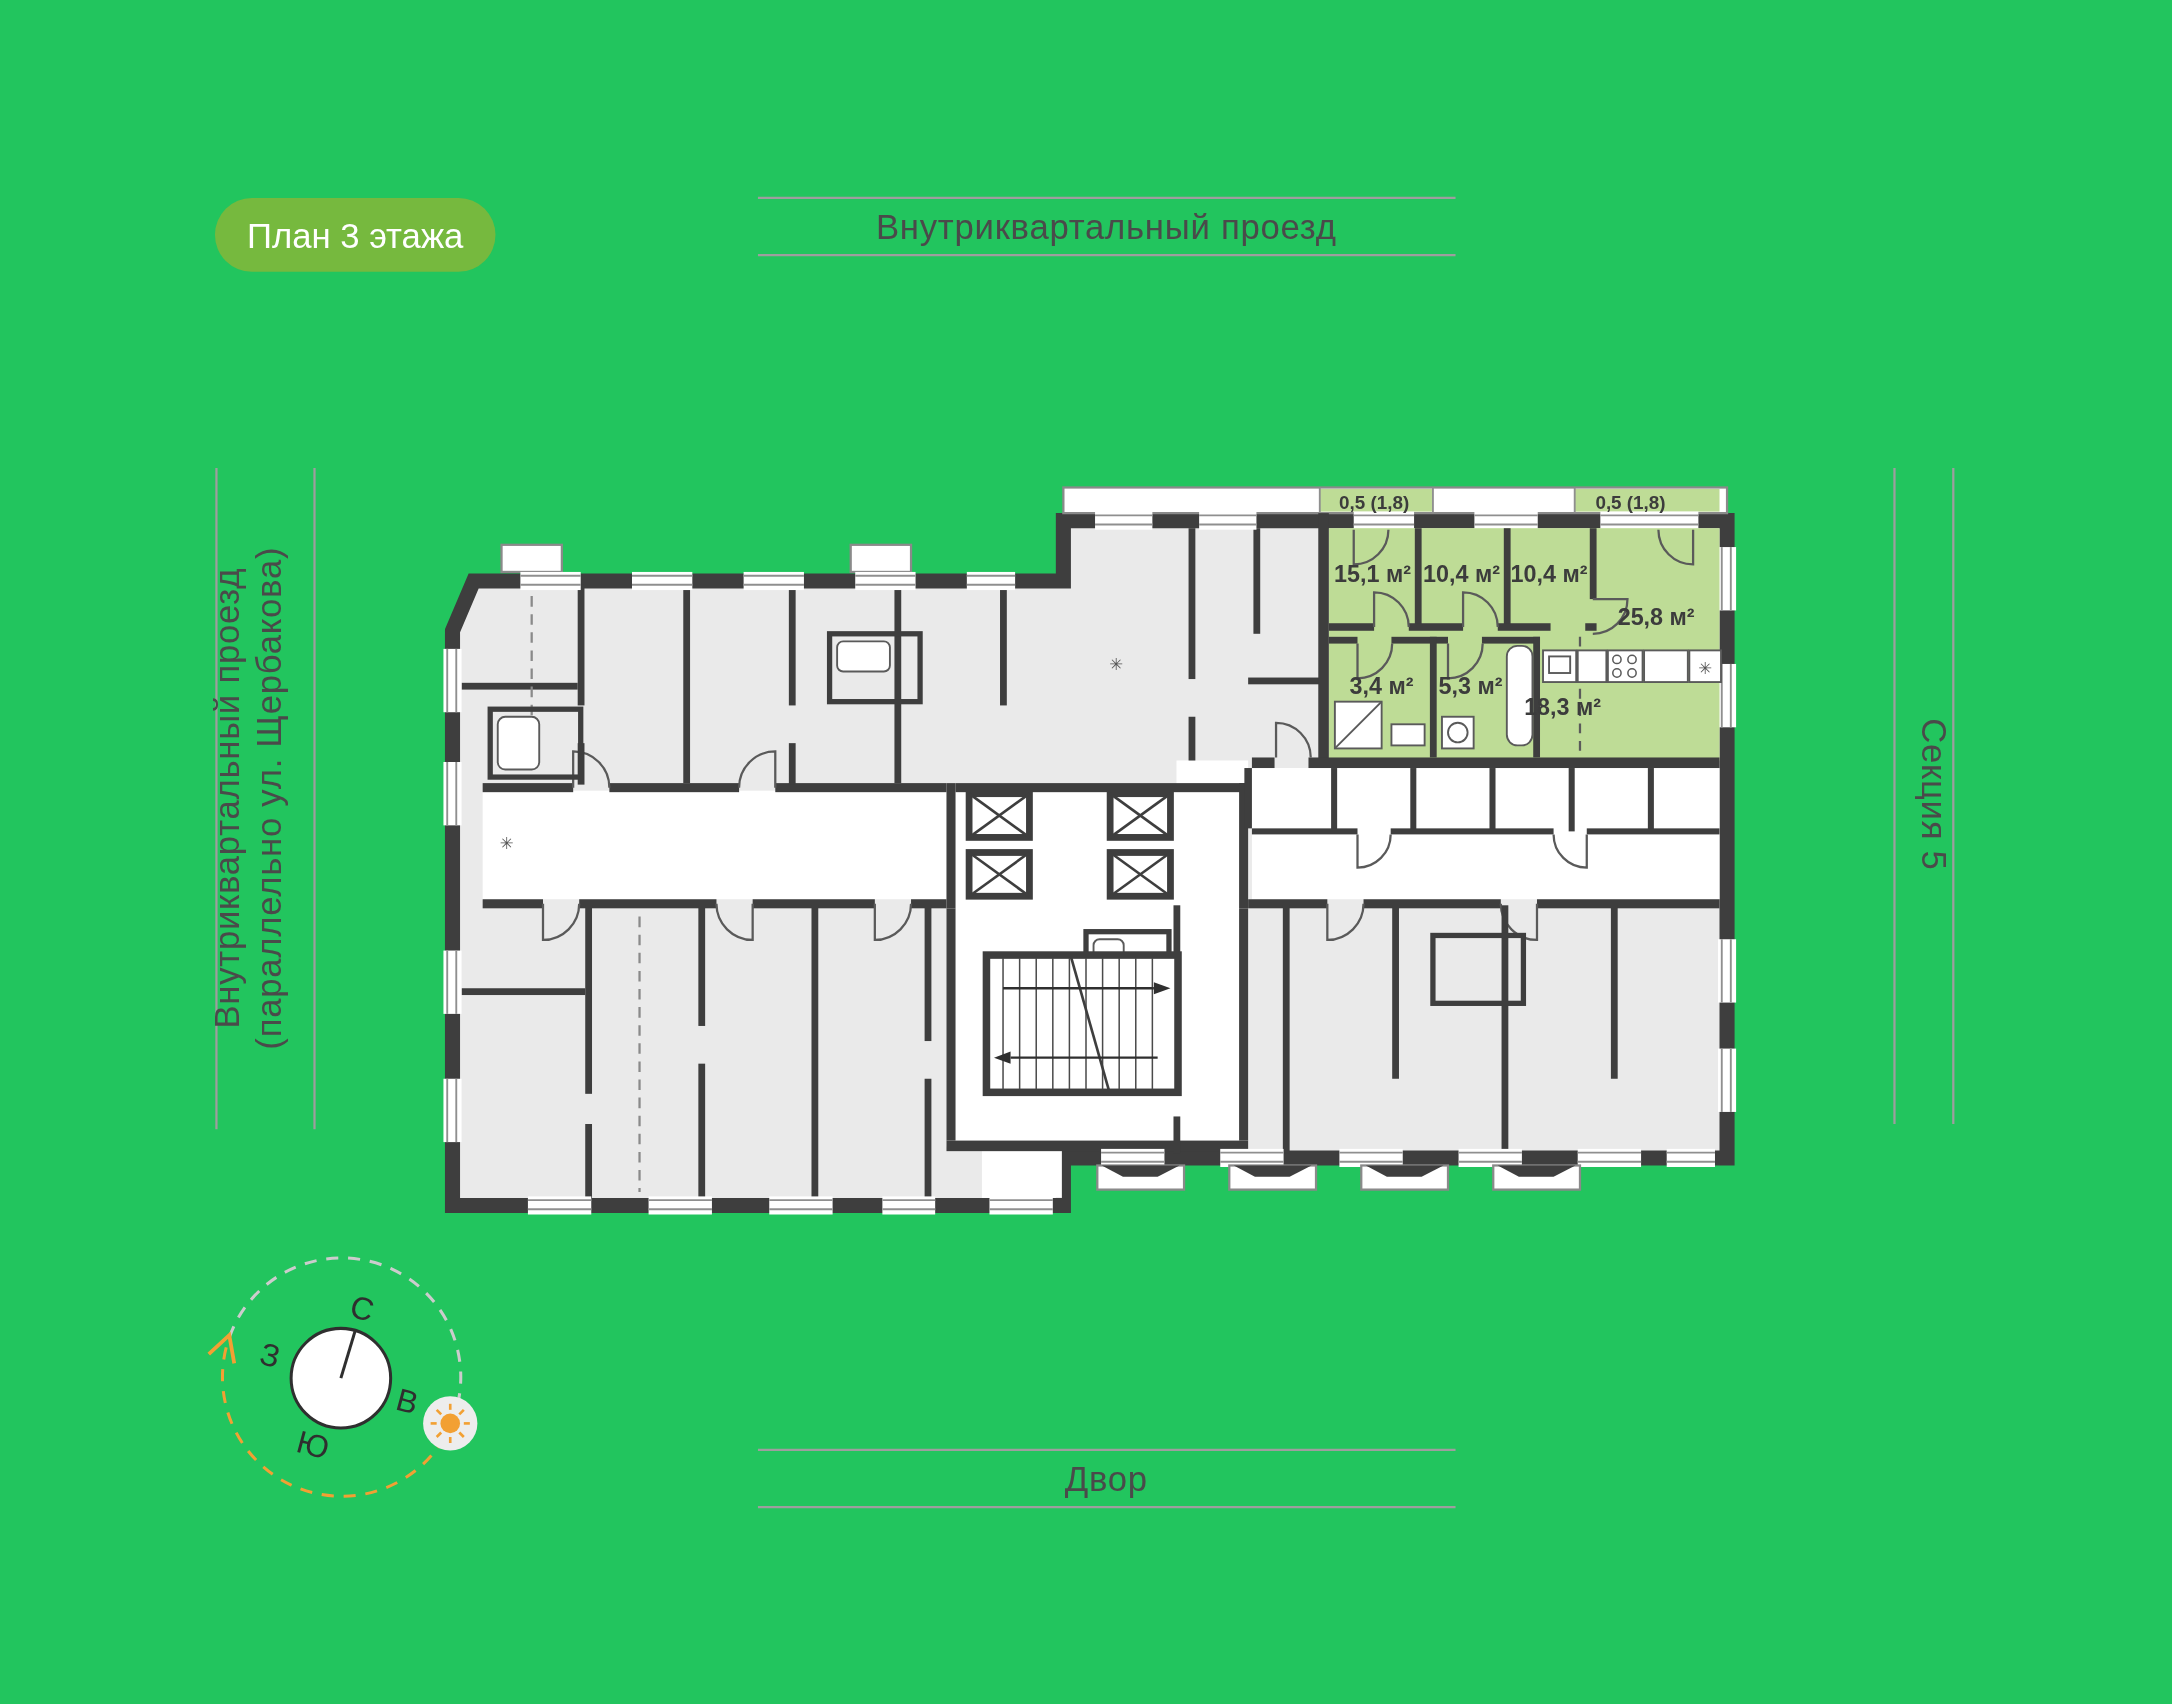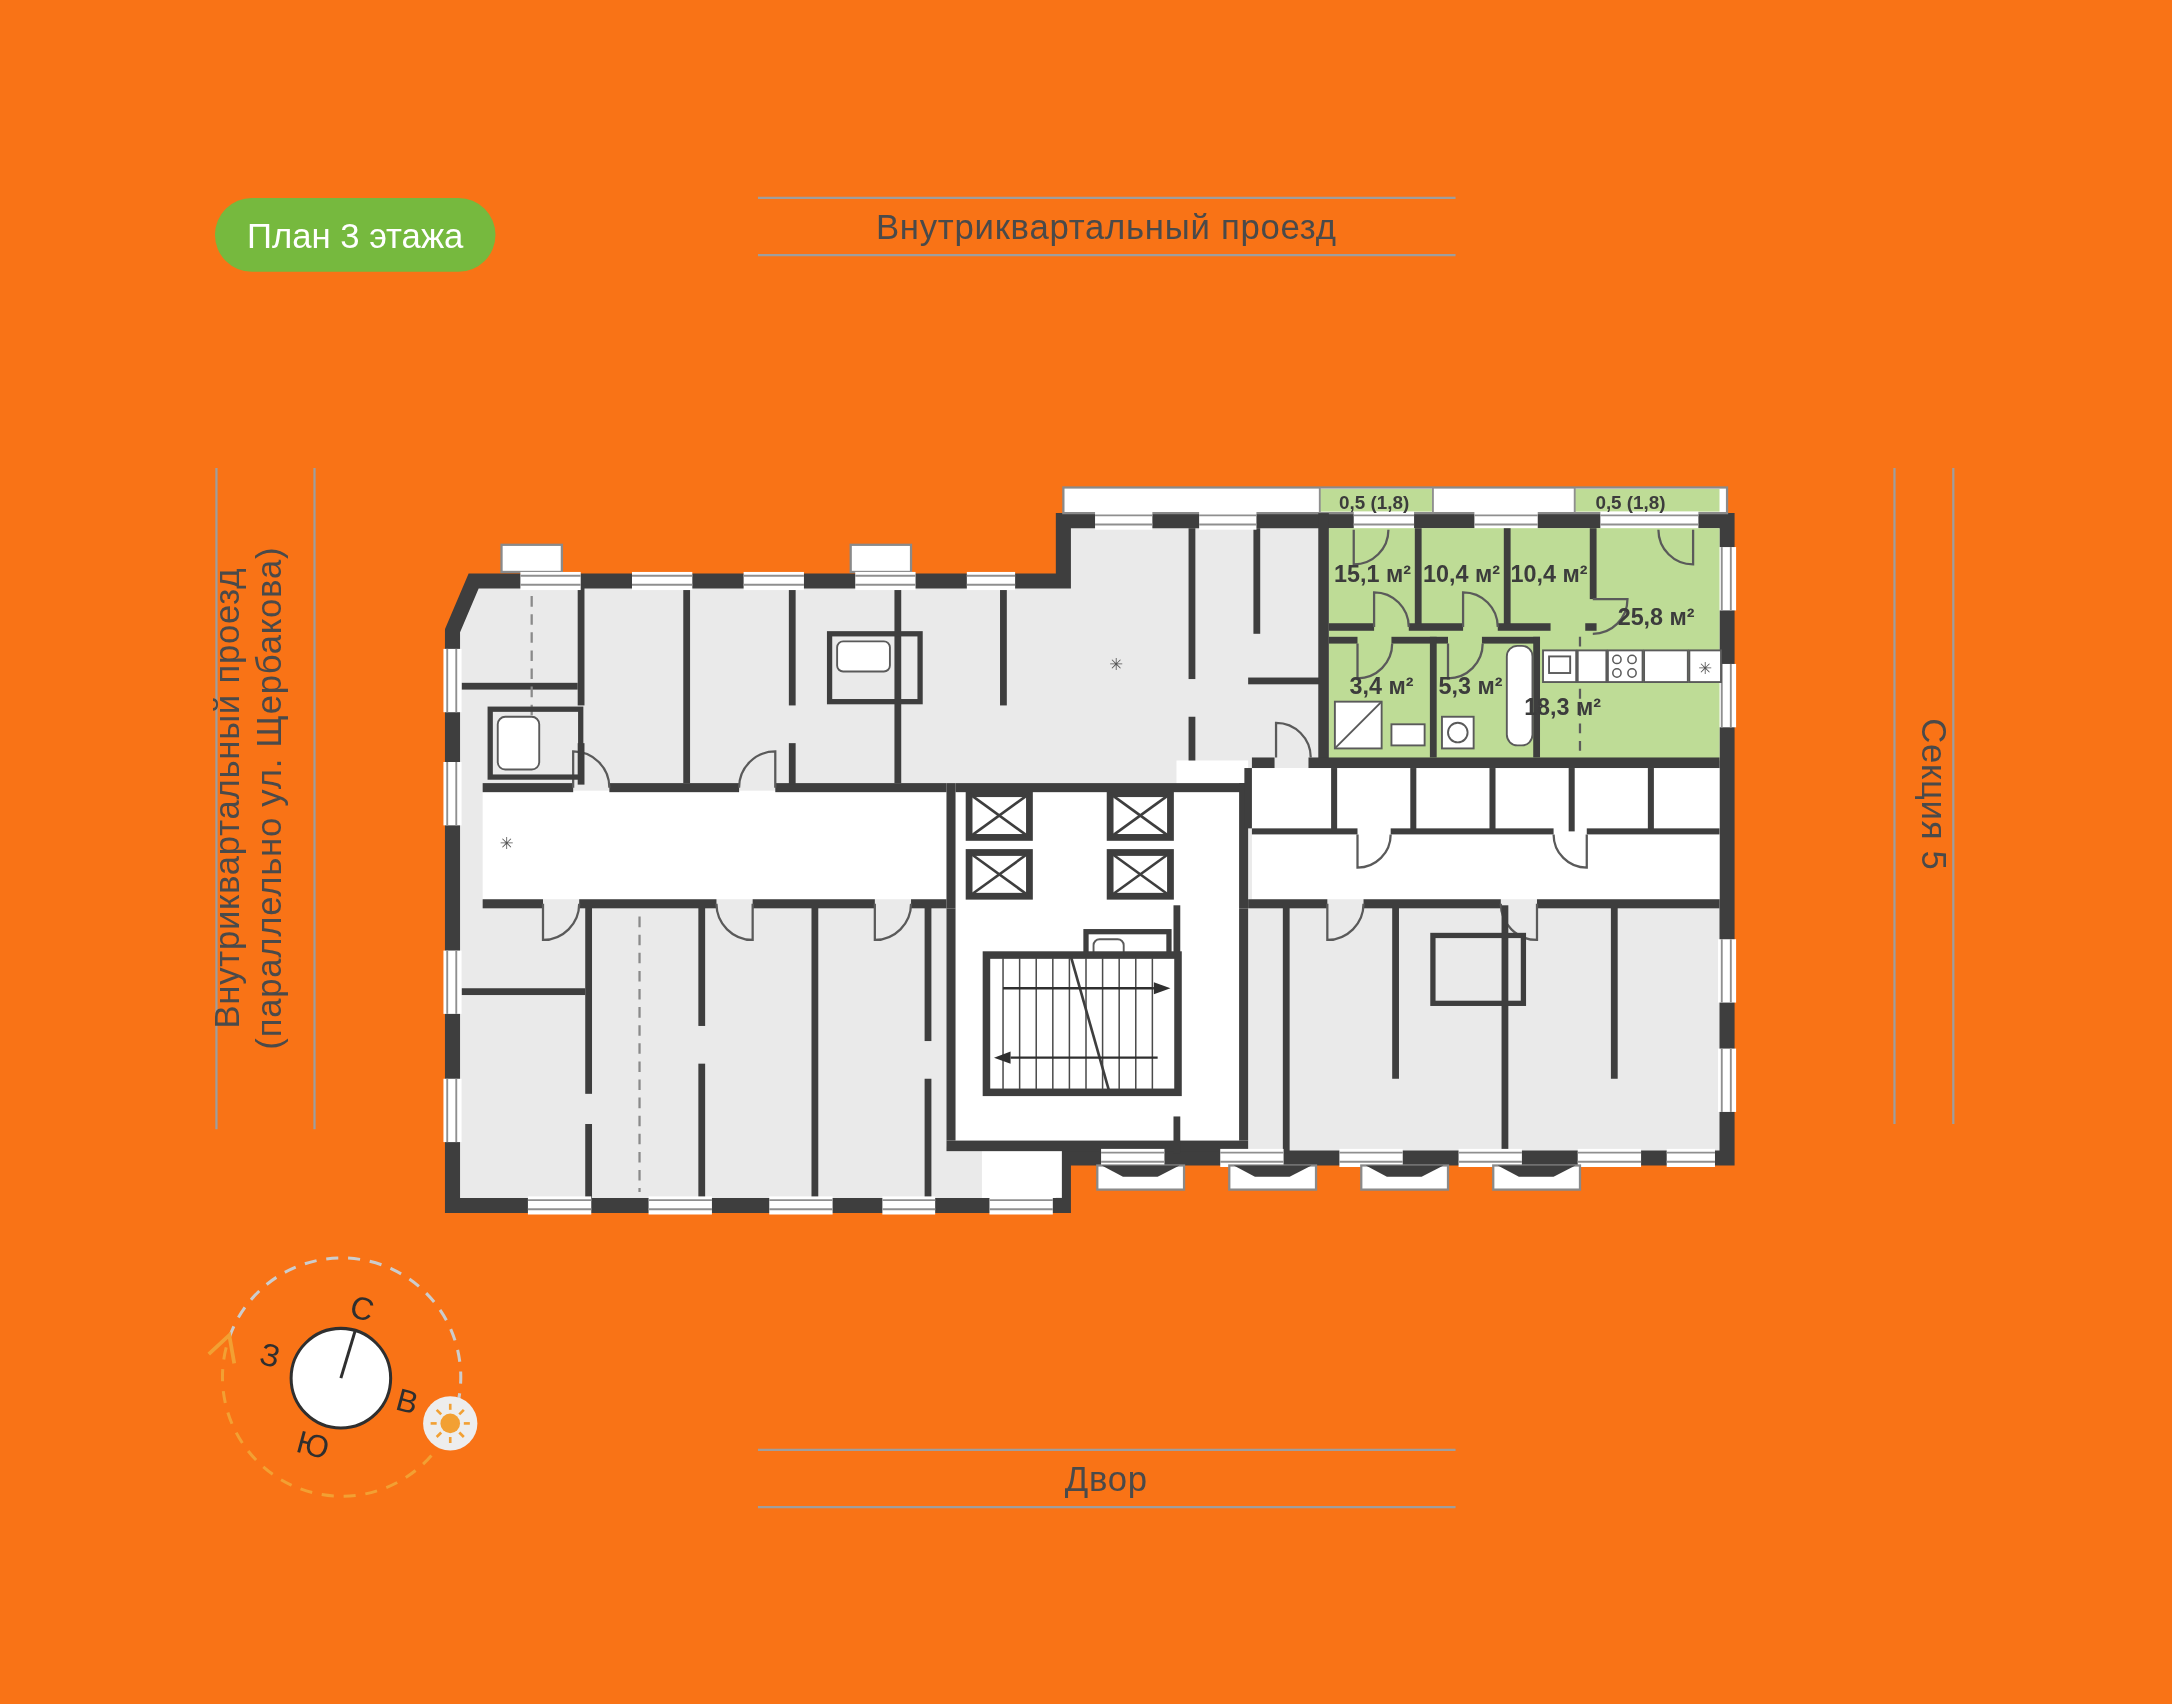--- a/index.html
+++ b/index.html
@@ -1,16 +1,16 @@
 <!DOCTYPE html>
 <html style="font-size:12px"><head>
 <meta charset="utf-8">
 <style>
   html,body{margin:0;padding:0;background:#ffffff;}
-  .stage{position:relative;width:2172px;height:1705px;background:#f97316;
+  .stage{position:relative;width:2172px;height:1705px;background:#22c55e;
          font-family:"Liberation Sans",sans-serif;overflow:hidden;}
   svg{position:absolute;left:0;top:0;}
   .w{fill:#3e3e3e;}
   .wl{stroke:#8f8f8f;stroke-width:2.5;}
   .thin{stroke:#8a8a8a;stroke-width:3;fill:#ffffff;}
   .arc{fill:none;stroke:#5a5a5a;stroke-width:3;}
   .fix{fill:#ffffff;stroke:#5a5a5a;stroke-width:2.5;}
   .dash{stroke:#8a8a8a;stroke-width:3;stroke-dasharray:14 10;fill:none;}
   .part{fill:#3e3e3e;}
   .roomlbl{font-size:31px;font-weight:700;fill:#3c3c3c;text-anchor:middle;}

